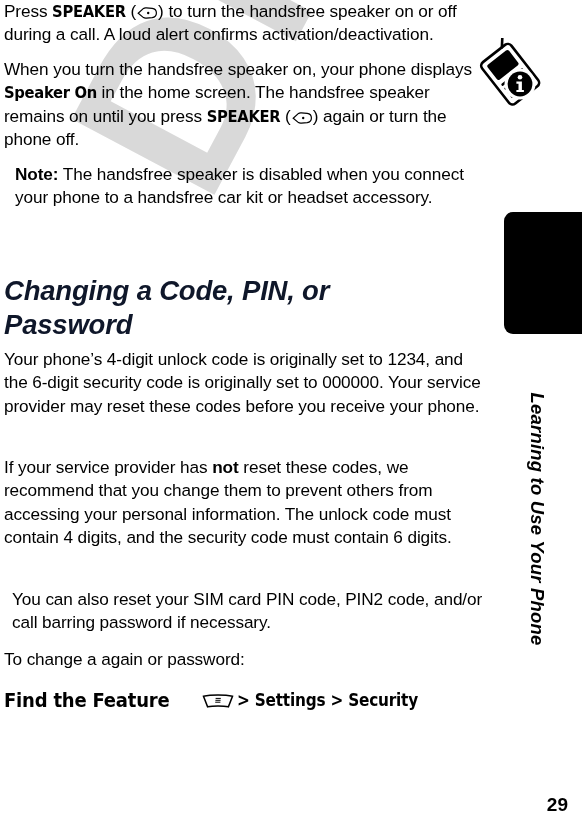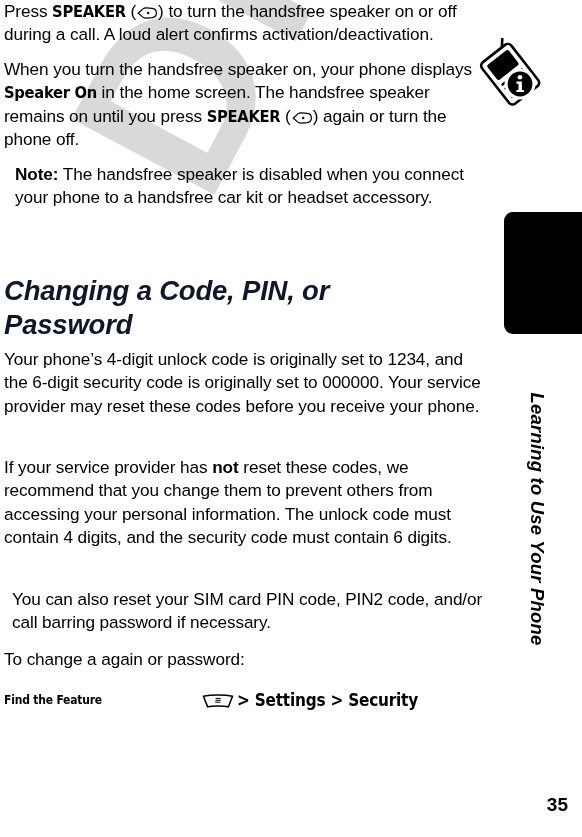--- a/index.html
+++ b/index.html
@@ -108,21 +108,21 @@
     width: 488px;
     z-index: 2;
     display: flex;
     align-items: flex-start;
   }
   #ff-label {
     width: 196px;
     flex: 0 0 196px;
     font-family: "Liberation Sans Narrow", "DejaVu Sans Condensed", "Liberation Sans", sans-serif;
     font-weight: bold;
-    font-size: 12px;
+    font-size: 20px;
     line-height: 21px;
     letter-spacing: -0.2px;
   }
   #ff-path {
     flex: 1 1 auto;
     font-family: "Liberation Sans Narrow", "DejaVu Sans Condensed", "Liberation Sans", sans-serif;
     font-weight: bold;
     font-size: 17px;
     line-height: 21px;
     letter-spacing: -0.2px;
@@ -271,15 +271,15 @@
         <circle cx="44" cy="39.2" r="2.3" fill="#ffffff"></circle>
         <path d="M40.4 43.6 L45.9 43.6 L45.9 51.9 L47.9 51.9 L47.9 54.0 L40.4 54.0 L40.4 51.9 L42.5 51.9 L42.5 45.7 L40.4 45.7 Z" fill="#ffffff"></path>
       </g>
     </svg>
   </div>
 
   <div id="chapter-title">
     <span>Learning to Use Your Phone</span>
   </div>
 
-  <div id="page-number">35</div>
+  <div id="page-number">29</div>
 
 </div>
 
 </body></html>

